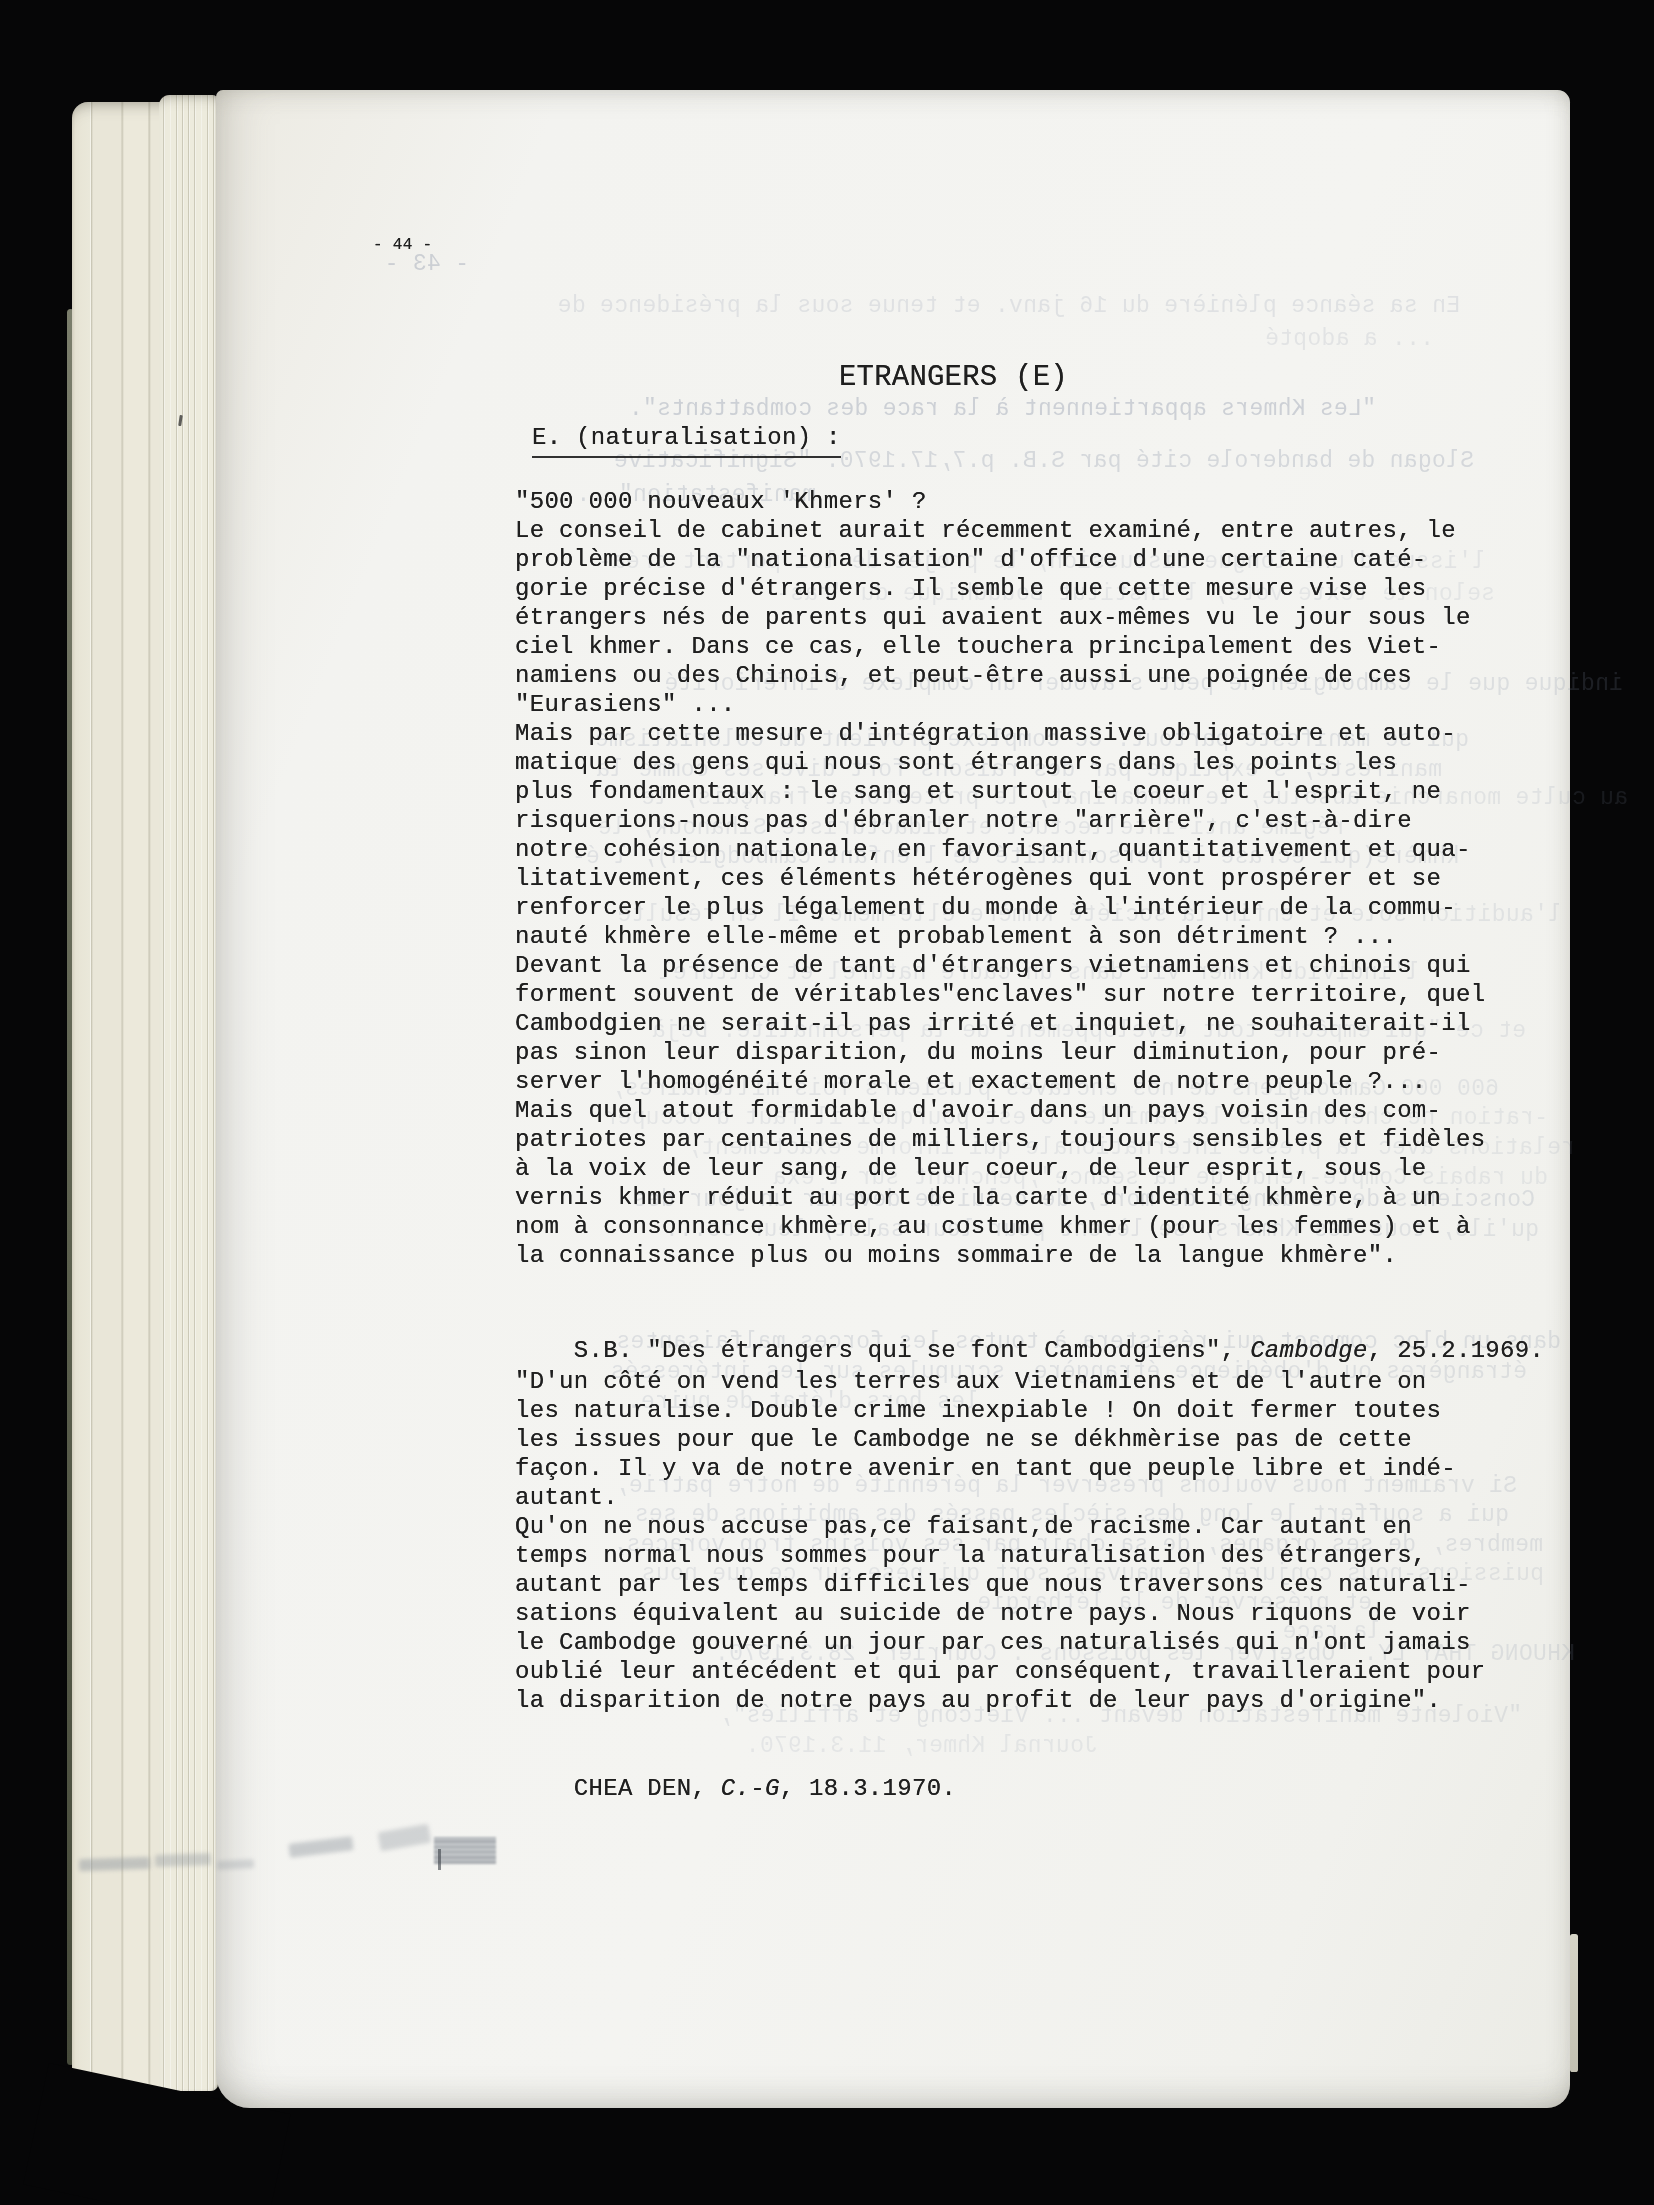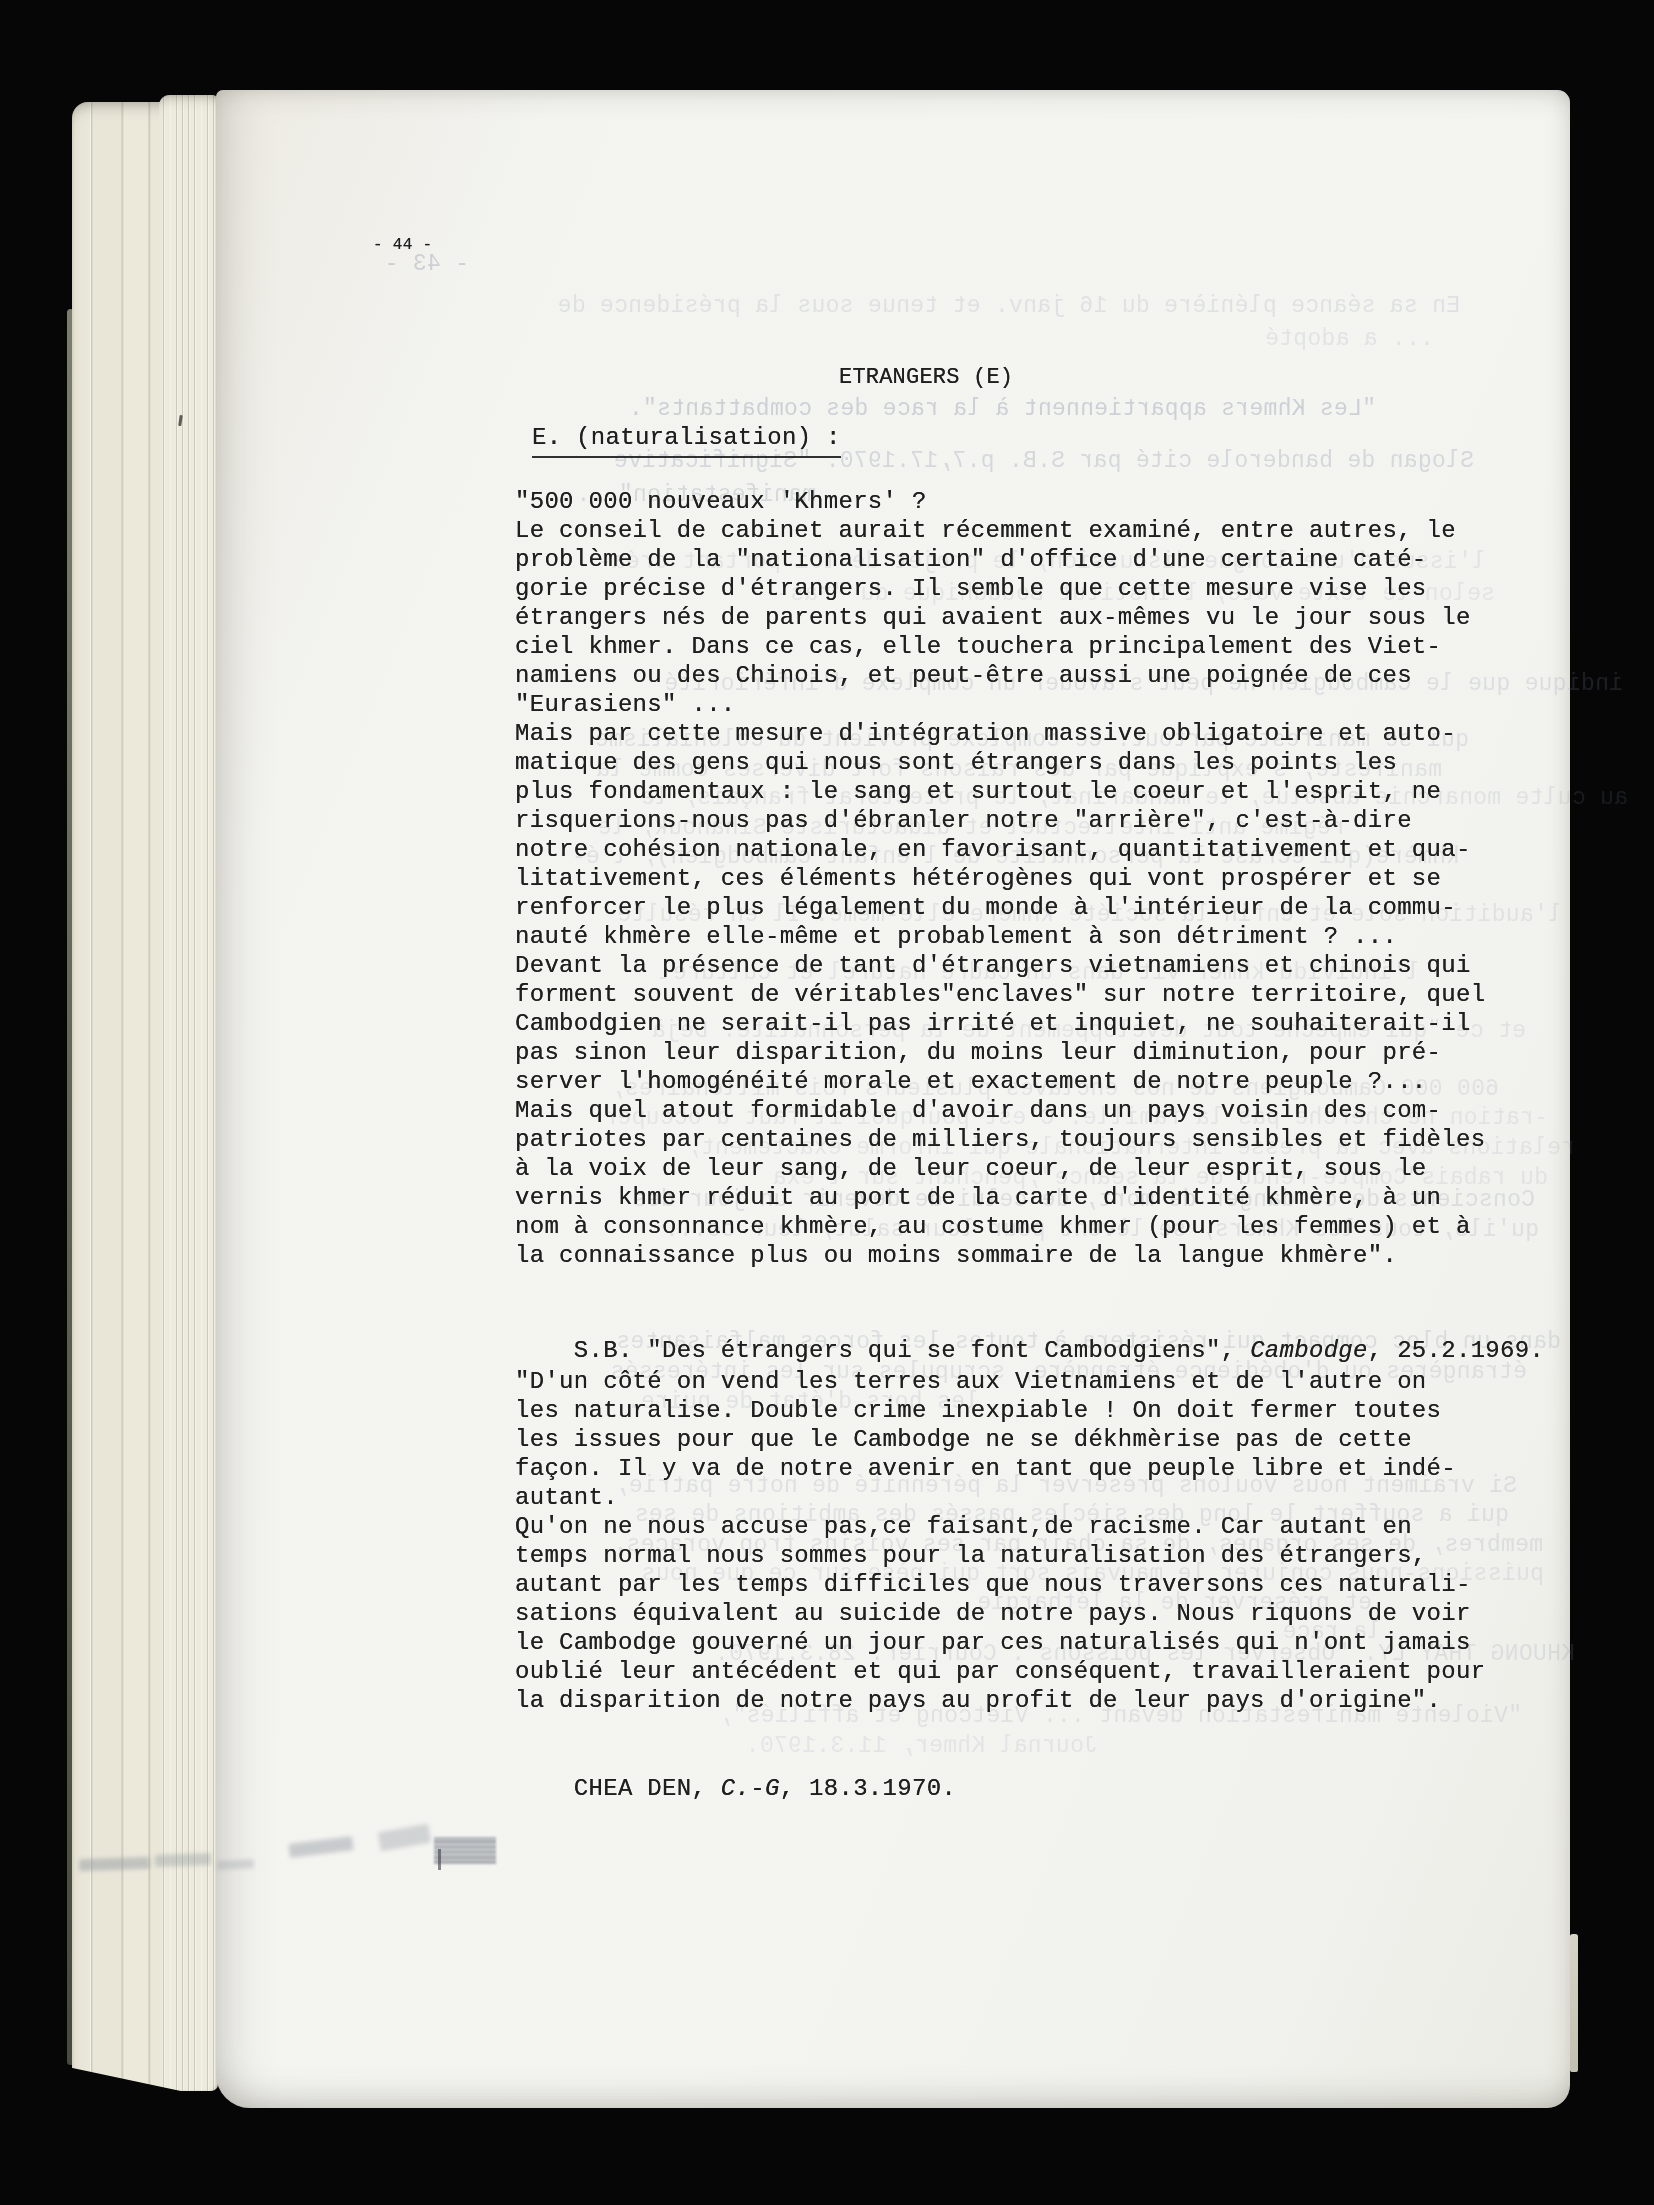--- a/index.html
+++ b/index.html
@@ -36,21 +36,21 @@
     box-shadow:inset 30px 0 53px -30px rgba(108,106,92,.38),
                inset 0 -26.5px 41px -30px rgba(100,98,86,.42),
                inset -16px 0 30px -23px rgba(108,106,92,.33),
                inset 0 19.4px 26.5px -23px rgba(108,106,92,.28);}
 
   
   .ink{position:absolute;color:#1f1f1f;font-size:24px;line-height:29px;
     letter-spacing:0.3px;text-shadow:0 0 0.5px rgba(32,32,32,.85);}
   .tline{white-space:pre;}
   .page-number{font-size:16px;}
-  .main-header{font-size:22px;letter-spacing:0.2px;}
+  .main-header{font-size:29px;letter-spacing:0.2px;}
   .section-heading{border-bottom:2.6px solid rgba(28,28,28,.9);padding-bottom:4.4px;}
   .it{font-style:italic;font-family:Liberation Mono, monospace;}
 
   
   .bleed-layer{position:absolute;left:0;top:0;width:100%;height:100%;pointer-events:none;}
   .bleed{position:absolute;display:block;transform:scaleX(-1);color:#7f8aa0;
     font-size:23px;line-height:1.15;white-space:nowrap;overflow:hidden;
     filter:blur(0.6px);letter-spacing:0.3px;}
 
   

